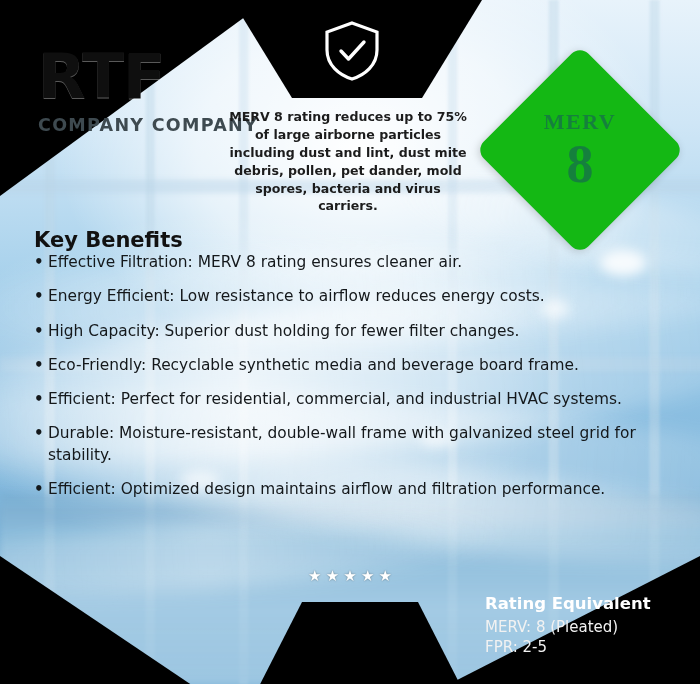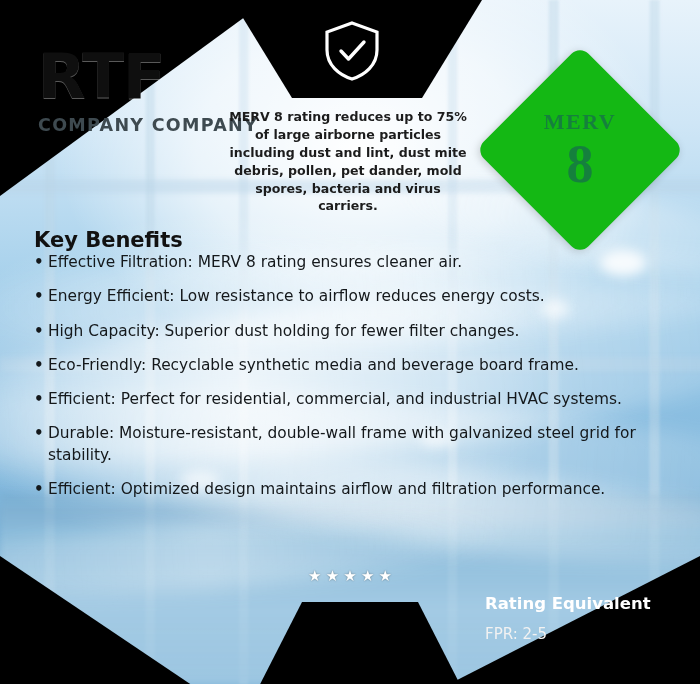--- a/index.html
+++ b/index.html
@@ -263,21 +263,21 @@
   .rating {
     position: absolute;
     left: 485px; top: 594px;
     z-index: 8;
     color: #fff;
     font-family: "DejaVu Sans", sans-serif;
   }
   .rating-title {
     font-weight: 700;
     font-size: 16.5px;
-    margin-bottom: 11px;
+    margin-bottom: 4px;
   }
   .rating-line {
     font-size: 15px;
     line-height: 1.35;
     color: #f2f2f2;
   }
 </style>
 </head>
 <body>
 
@@ -372,16 +372,17 @@
   <div class="stars">
     <span class="star">★</span>
     <span class="star">★</span>
     <span class="star">★</span>
     <span class="star">★</span>
     <span class="star">★</span>
   </div>
 
   <div class="rating">
     <div class="rating-title">Rating Equivalent</div>
+    <div class="rating-line">MERV: 8 (Pleated)</div>
     <div class="rating-line">FPR: 2-5</div>
   </div>
 
 </div>
 
 </body></html>

